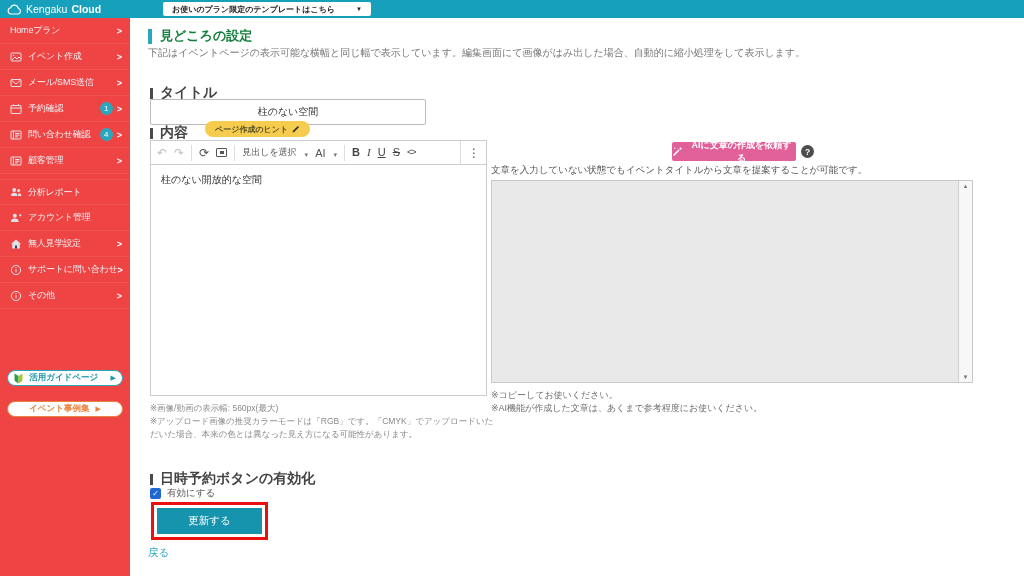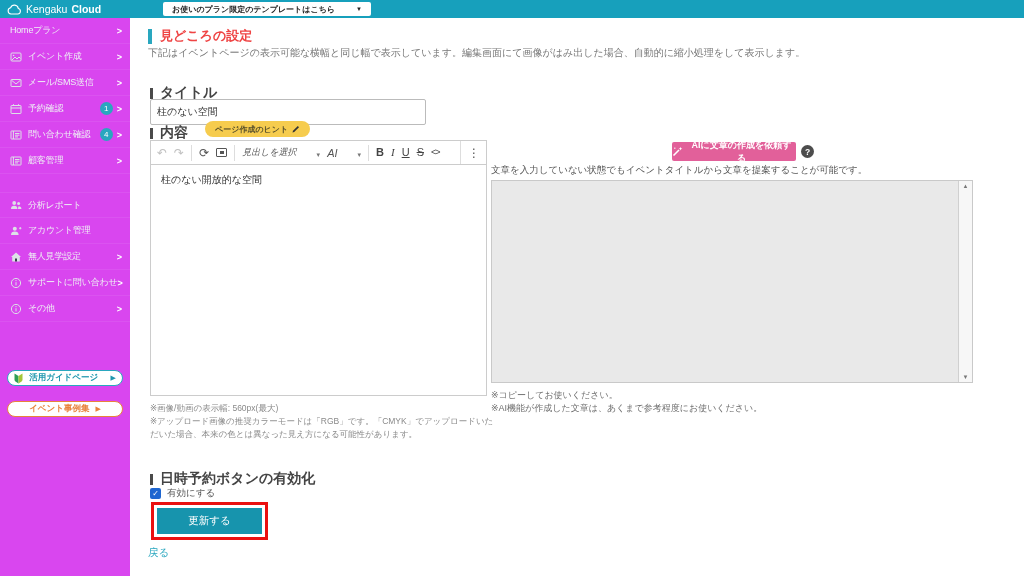--- a/index.html
+++ b/index.html
@@ -8,60 +8,60 @@
   .page { position:relative; width:1024px; height:576px; background:#ffffff; }
 
   
   .topbar { position:absolute; left:0; top:0; width:1024px; height:18px; background:#17a0bc; display:flex; align-items:center; z-index:5; }
   .logo { display:flex; align-items:center; gap:4px; padding-left:7px; color:#ffffff; font-size:10.5px; }
   .logo .bold { font-weight:bold; }
   .template-btn { position:absolute; left:163px; top:2px; height:14px; background:#ffffff; border:none; border-radius:2px; font-size:8px; font-weight:bold; color:#222222; display:flex; align-items:center; gap:21px; padding:0 9px; cursor:pointer; font-family:inherit; }
   .template-btn .tri { font-size:6px; color:#222; }
 
   
-  .sidebar { position:absolute; left:0; top:18px; width:130px; height:558px; background:#d946ef; z-index:4; }
+  .sidebar { position:absolute; left:0; top:18px; width:130px; height:558px; background:#ef4444; z-index:4; }
   .nav-item { display:flex; align-items:center; height:26px; padding:0 8px 0 10px; border-bottom:1px solid rgba(255,255,255,0.07); color:#eef1f4; font-size:9px; cursor:pointer; }
-  .nav-item.group-start { margin-top:18px; border-top:1px solid rgba(255,255,255,0.07); }
+  .nav-item.group-start { margin-top:5px; border-top:1px solid rgba(255,255,255,0.07); }
   .nav-icon { width:12px; height:12px; margin-right:6px; display:inline-flex; align-items:center; justify-content:center; flex:0 0 12px; }
   .nav-label { white-space:nowrap; letter-spacing:-0.2px; }
   .nav-chev { margin-left:auto; font-weight:bold; font-size:9px; color:#ffffff; }
   .nav-badge { margin-left:auto; width:13px; height:13px; border-radius:50%; background:#29a7bf; color:#ffffff; font-size:8px; display:flex; align-items:center; justify-content:center; }
   .nav-badge + .nav-chev { margin-left:4px; }
   .pill { position:absolute; left:7px; width:116px; height:16px; background:#ffffff; border-radius:9px; display:flex; align-items:center; font-size:8.5px; font-weight:bold; cursor:pointer; padding:0 6px; }
   .pill-guide { top:352px; border:1.5px solid #2aa7bf; color:#1f97ae; }
   .pill-case { top:383px; border:1.5px solid #e8823c; color:#e8823c; justify-content:center; }
   .pill .arrow { margin-left:auto; font-size:7px; }
   .pill-case .arrow { margin-left:6px; }
   .pill .txt { margin:0 auto; }
 
   
   .main { position:absolute; left:130px; top:18px; width:894px; height:558px; background:#ffffff; }
   .page-title { position:absolute; left:18px; top:9px; display:flex; align-items:center; }
   .page-title .bar { width:4px; height:15px; background:#29a7bf; margin-right:8px; }
-  .page-title .txt { font-size:13px; font-weight:bold; color:#ef4444; }
+  .page-title .txt { font-size:13px; font-weight:bold; color:#15803d; }
   .subtitle { position:absolute; left:18px; top:28px; font-size:10px; color:#777777; white-space:nowrap; }
 
   .field-label { position:absolute; display:flex; align-items:center; }
   .field-label .bar { width:3px; height:11px; background:#4a4a4a; margin-right:7px; }
   .field-label .txt { font-size:14px; font-weight:bold; color:#444444; }
   .lbl-title { left:20px; top:66px; }
   .lbl-content { left:20px; top:106px; }
   .lbl-booking { left:20px; top:452px; }
 
-  .title-input { position:absolute; left:20px; top:81px; width:276px; height:20px; border:1px solid #bbbbbb; border-radius:2px; font-size:10px; color:#333333; padding:12px 6px; font-family:inherit; }
+  .title-input { position:absolute; left:20px; top:81px; width:276px; height:20px; border:1px solid #bbbbbb; border-radius:2px; font-size:10px; color:#333333; padding:12px 6px; font-family:inherit;text-align:center; }
 
   .hint-pill { position:absolute; left:75px; top:103px; height:16px; background:#f6cc4e; border-radius:9px; display:flex; align-items:center; gap:4px; padding:0 10px; font-size:8px; font-weight:bold; color:#554e2a; cursor:pointer; }
 
   
   .editor { position:absolute; left:20px; top:122px; width:337px; }
   .ed-toolbar { height:25px; border:1px solid #cccccc; background:#ffffff; display:flex; align-items:center; padding:0 6px; column-gap:7px; }
   .ti { font-size:12px; color:#555555; cursor:pointer; line-height:1; }
   .ti.dim { color:#c0c0c0; }
   .vsep { width:1px; height:16px; background:#dddddd; }
-  .ed-select { font-size:9px; color:#555555; display:flex; align-items:flex-end; gap:20px; cursor:pointer;font-style:italic; }
+  .ed-select { font-size:9px; color:#555555; display:flex; align-items:flex-end; gap:8px; cursor:pointer; }
   .ed-select .caret { font-size:7px; color:#777; }
   .tbtn { font-size:11px; color:#444444; cursor:pointer; line-height:1; }
   .tbtn.b { font-weight:bold; }
   .tbtn.i { font-style:italic; font-family:"Liberation Serif",serif; }
   .tbtn.u { text-decoration:underline; }
   .tbtn.s { text-decoration:line-through; }
   .tbtn.code { font-size:9px; letter-spacing:-1px; }
   .frame-ic { width:11px; height:9px; border:1px solid #555; border-radius:1px; display:inline-flex; align-items:center; justify-content:center; }
   .frame-ic::after { content:""; width:4px; height:3px; background:#555; display:block; }
   .spacer { flex:1; }

